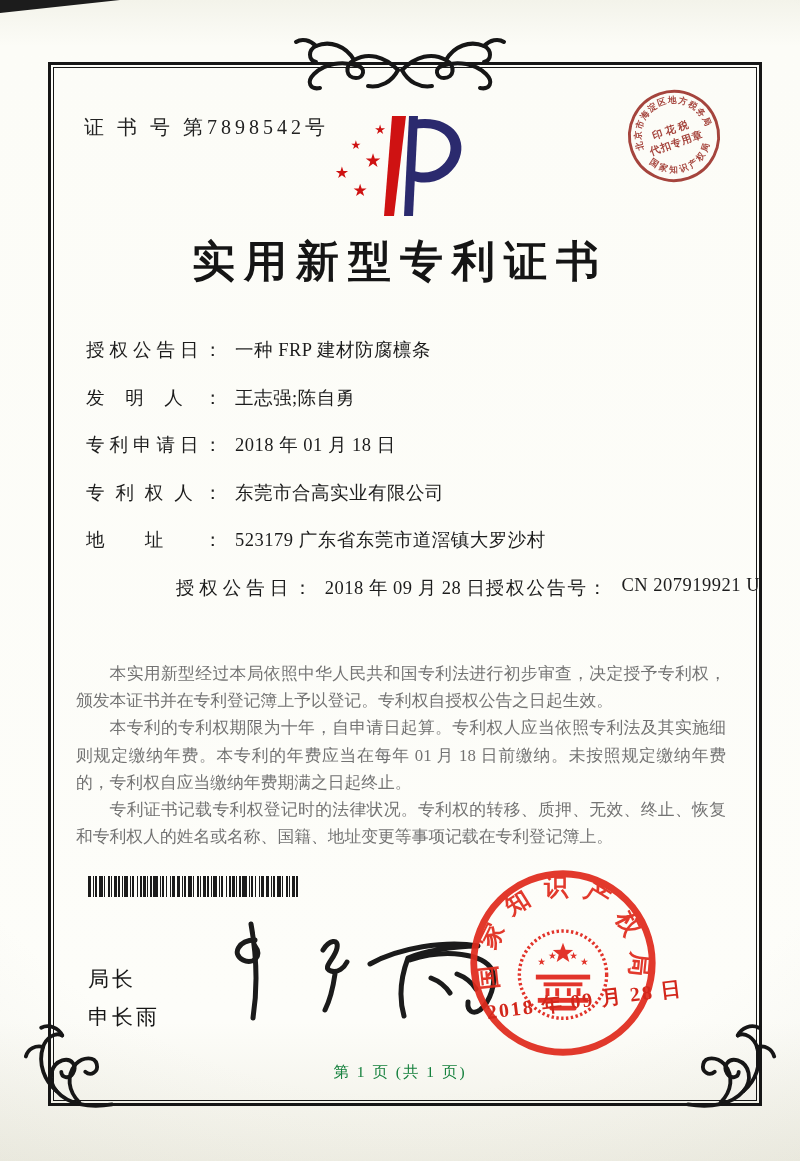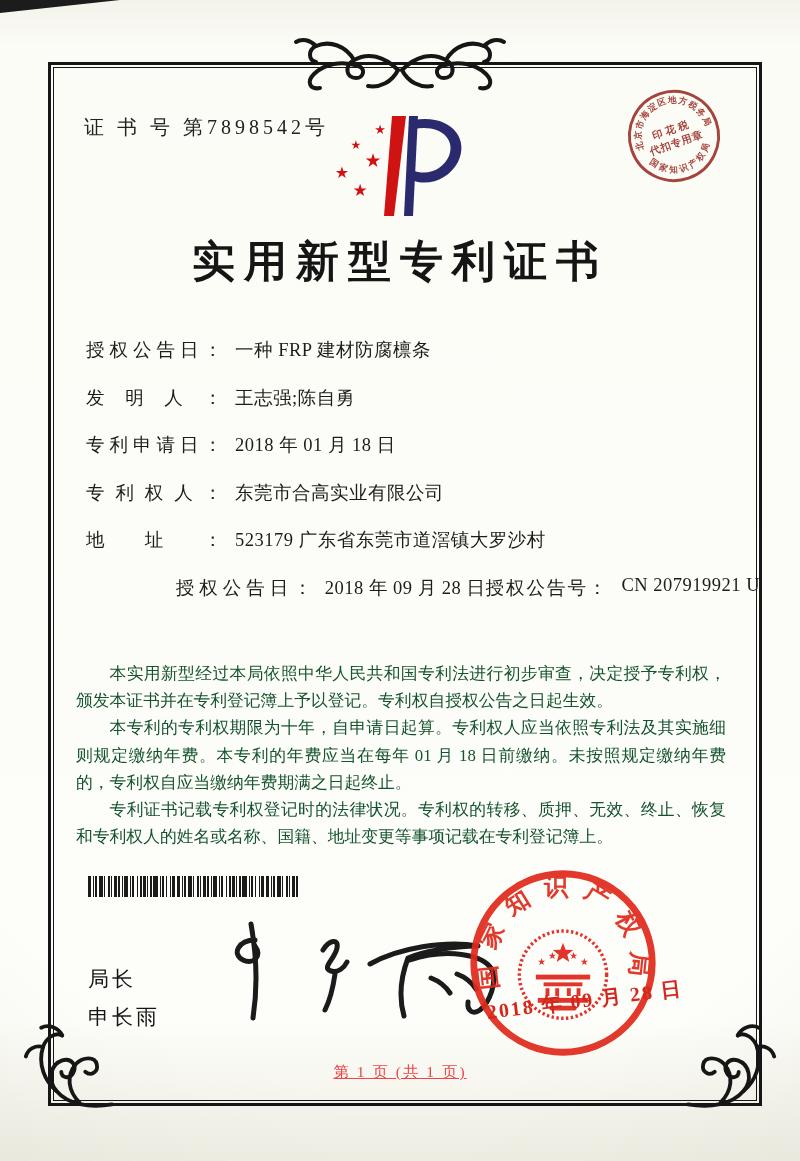--- a/index.html
+++ b/index.html
@@ -26,35 +26,35 @@
   .title{left:0;right:0;top:233px;text-align:center;font-size:43px;font-weight:700;letter-spacing:9px;color:#151515;}
   
   .fields{left:86px;top:337px;right:40px;}
   .field-row{display:flex;align-items:flex-start;height:47.6px;font-size:18.5px;}
   .flabel{width:136px;text-align:justify;text-align-last:justify;flex:0 0 auto;color:#1c1c1c;}
   .fvalue{margin-left:13px;color:#1c1c1c;letter-spacing:.5px;}
   .grant-row{display:flex;justify-content:flex-end;height:47.6px;font-size:18.5px;}
   .grant-right{display:flex;}
   .grant-right .flabel{width:auto;text-align-last:auto;letter-spacing:2px;}
   
-  .paras{left:76px;top:660px;width:650px;font-size:16.8px;line-height:27.2px;text-align:justify;color:#14532d;}
+  .paras{left:76px;top:660px;width:650px;font-size:16.8px;line-height:27.2px;text-align:justify;color:#737373;}
   .paras p{margin:0;text-indent:2em;}
   
   .barcode{left:88px;top:876px;}
   
   .signer{left:88px;top:932px;font-size:21px;letter-spacing:3px;line-height:38px;color:#161616;margin-top:28px;}
   .autograph{left:195px;top:916px;}
   .autograph path{stroke:#1b1b1b;stroke-width:5;fill:none;stroke-linecap:round;stroke-linejoin:round;}
   
   .seal{left:466px;top:866px;width:194px;height:194px;opacity:.93;}
   .seal-date{left:487px;top:999px;font-size:20px;font-weight:600;letter-spacing:2px;color:#d3271b;transform:rotate(-7deg);transform-origin:left center;}
   
   .tax-stamp{left:608px;top:70px;width:132px;height:132px;transform:rotate(-19deg);opacity:.9;}
   
-  .footer{left:0;right:0;top:1062px;text-align:center;font-size:15.5px;letter-spacing:2px;color:#ef4444;text-decoration:underline;}
+  .footer{left:0;right:0;top:1062px;text-align:center;font-size:15.5px;letter-spacing:2px;color:#15803d;}
 </style>
 </head>
 <body>
 
 <div class="abs photo-wedge"></div>
 
 <div class="abs frame">
   <div class="frame-inner"></div>
 </div>
 

